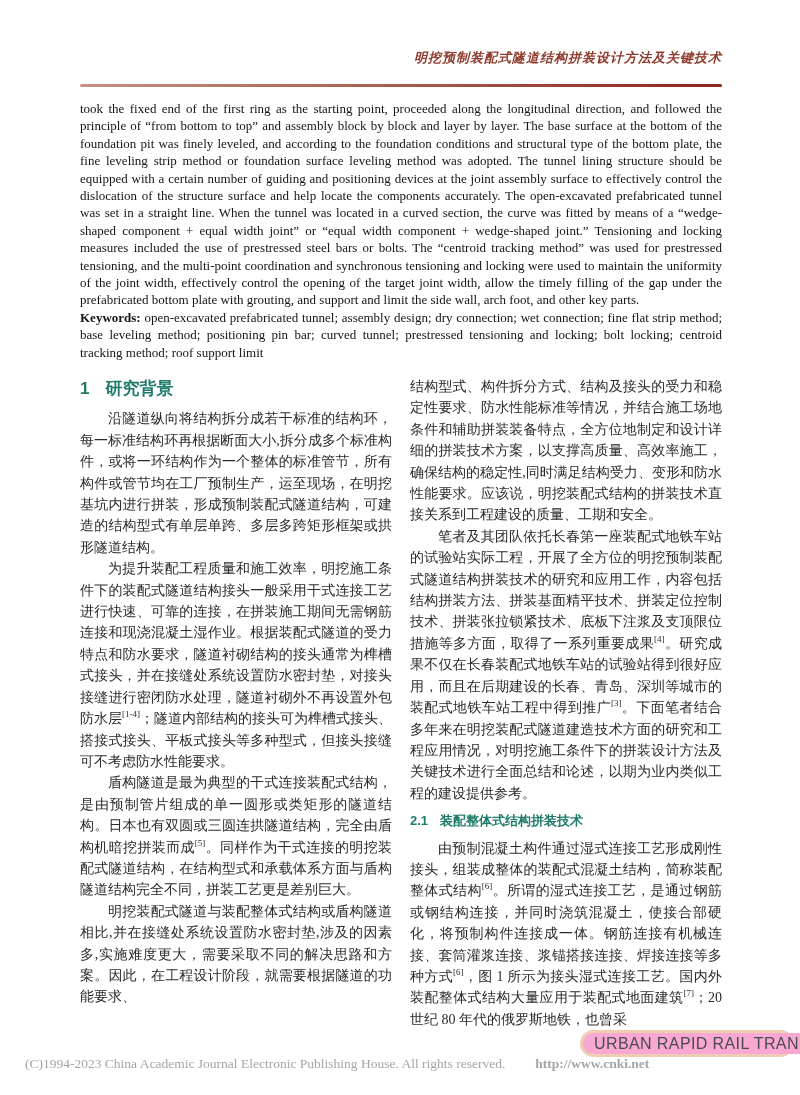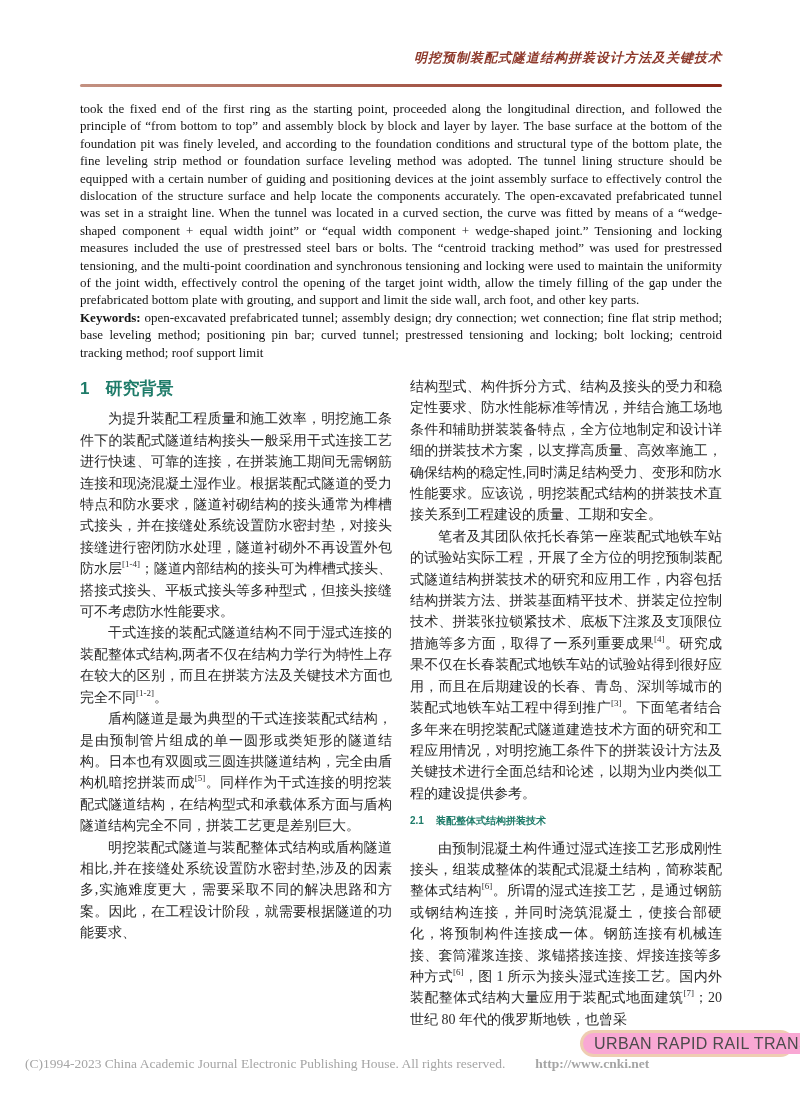--- a/index.html
+++ b/index.html
@@ -22,21 +22,21 @@
   .col{width:314px;font-size:14px;line-height:21.4px;text-align:justify;color:#2a2a2a;}
   .col p{margin:0;text-indent:2em;}
   .col p.noindent{text-indent:0;}
   sup{font-size:9px;line-height:0;}
 
   .sec-h1{font-family:"Liberation Sans","DejaVu Sans",sans-serif;font-weight:bold;
         font-size:17px;color:#1e7b69;margin:2px 0 9px 0;}
   .sec-h1 .sec-num{margin-right:16px;}
   .right-col .sec-h1{margin-top:10px;margin-bottom:7px;}
   .sec-h2{font-family:"Liberation Sans","DejaVu Sans",sans-serif;font-weight:bold;
-        font-size:10px;color:#1e7b69;margin:6px 0 6px 0;}
+        font-size:13px;color:#1e7b69;margin:6px 0 6px 0;}
   .sec-h2 .sec-num{margin-right:12px;}
 
   
   .footer{position:absolute;left:25px;top:1056px;font-size:13.5px;color:#a5a5a5;white-space:nowrap;}
   .footer .url{margin-left:30px;color:#a5a5a5;text-decoration:none;cursor:pointer;font-weight:bold;}
 
   
   .badge{position:absolute;top:1030px;right:6px;width:214px;height:27px;background:#eecdb2;
         border-radius:14px;display:flex;align-items:center;}
   .badge-inner{background:#f9a8d4;border-radius:11px;height:21px;margin-left:3px;
@@ -58,22 +58,22 @@
     <div>took the fixed end of the first ring as the starting point, proceeded along the longitudinal direction, and followed the principle of “from bottom to top” and assembly block by block and layer by layer. The base surface at the bottom of the foundation pit was finely leveled, and according to the foundation conditions and structural type of the bottom plate, the fine leveling strip method or foundation surface leveling method was adopted. The tunnel lining structure should be equipped with a certain number of guiding and positioning devices at the joint assembly surface to effectively control the dislocation of the structure surface and help locate the components accurately. The open-excavated prefabricated tunnel was set in a straight line. When the tunnel was located in a curved section, the curve was fitted by means of a “wedge-shaped component + equal width joint” or “equal width component + wedge-shaped joint.” Tensioning and locking measures included the use of prestressed steel bars or bolts. The “centroid tracking method” was used for prestressed tensioning, and the multi-point coordination and synchronous tensioning and locking were used to maintain the uniformity of the joint width, effectively control the opening of the target joint width, allow the timely filling of the gap under the prefabricated bottom plate with grouting, and support and limit the side wall, arch foot, and other key parts.</div>
     <div><span class="kw-label">Keywords:</span><span> open-excavated prefabricated tunnel; assembly design; dry connection; wet connection; fine flat strip method; base leveling method; positioning pin bar; curved tunnel; prestressed tensioning and locking; bolt locking; centroid tracking method; roof support limit</span></div>
   </div>
 
   <div class="columns">
 
     <div class="col">
       <div class="sec-h1">
         <span class="sec-num">1</span><span>研究背景</span>
       </div>
+      <p><span>沿隧道纵向将结构拆分成若干标准的结构环，每一标准结构环再根据断面大小,拆分成多个标准构件，或将一环结构作为一个整体的标准管节，所有构件或管节均在工厂预制生产，运至现场，在明挖基坑内进行拼装，形成预制装配式隧道结构，可建造的结构型式有单层单跨、多层多跨矩形框架或拱形隧道结构。</span></p>
       <p><span>为提升装配工程质量和施工效率，明挖施工条件下的装配式隧道结构接头一般采用干式连接工艺进行快速、可靠的连接，在拼装施工期间无需钢筋连接和现浇混凝土湿作业。根据装配式隧道的受力特点和防水要求，隧道衬砌结构的接头通常为榫槽式接头，并在接缝处系统设置防水密封垫，对接头接缝进行密闭防水处理，隧道衬砌外不再设置外包防水层</span><sup>[1-4]</sup><span>；隧道内部结构的接头可为榫槽式接头、搭接式接头、平板式接头等多种型式，但接头接缝可不考虑防水性能要求。</span></p>
-      <p><span>干式连接的装配式隧道结构不同于湿式连接的装配整体式结构,两者不仅在结构力学行为特性上存在较大的区别，而且在拼装方法及关键技术方面也完全不同</span><sup>[1-2]</sup><span>。</span></p>
       <p><span>盾构隧道是最为典型的干式连接装配式结构，是由预制管片组成的单一圆形或类矩形的隧道结构。日本也有双圆或三圆连拱隧道结构，完全由盾构机暗挖拼装而成</span><sup>[5]</sup><span>。同样作为干式连接的明挖装配式隧道结构，在结构型式和承载体系方面与盾构隧道结构完全不同，拼装工艺更是差别巨大。</span></p>
       <p><span>明挖装配式隧道与装配整体式结构或盾构隧道相比,并在接缝处系统设置防水密封垫,涉及的因素多,实施难度更大，需要采取不同的解决思路和方案。因此，在工程设计阶段，就需要根据隧道的功能要求、</span></p>
     </div>
 
     <div class="col right-col">
       <p class="noindent"><span>结构型式、构件拆分方式、结构及接头的受力和稳定性要求、防水性能标准等情况，并结合施工场地条件和辅助拼装装备特点，全方位地制定和设计详细的拼装技术方案，以支撑高质量、高效率施工，确保结构的稳定性,同时满足结构受力、变形和防水性能要求。应该说，明挖装配式结构的拼装技术直接关系到工程建设的质量、工期和安全。</span></p>
       <p><span>笔者及其团队依托长春第一座装配式地铁车站的试验站实际工程，开展了全方位的明挖预制装配式隧道结构拼装技术的研究和应用工作，内容包括结构拼装方法、拼装基面精平技术、拼装定位控制技术、拼装张拉锁紧技术、底板下注浆及支顶限位措施等多方面，取得了一系列重要成果</span><sup>[4]</sup><span>。研究成果不仅在长春装配式地铁车站的试验站得到很好应用，而且在后期建设的长春、青岛、深圳等城市的装配式地铁车站工程中得到推广</span><sup>[3]</sup><span>。下面笔者结合多年来在明挖装配式隧道建造技术方面的研究和工程应用情况，对明挖施工条件下的拼装设计方法及关键技术进行全面总结和论述，以期为业内类似工程的建设提供参考。</span></p>
       <div class="sec-h2">
         <span class="sec-num">2.1</span><span>装配整体式结构拼装技术</span>
       </div>

